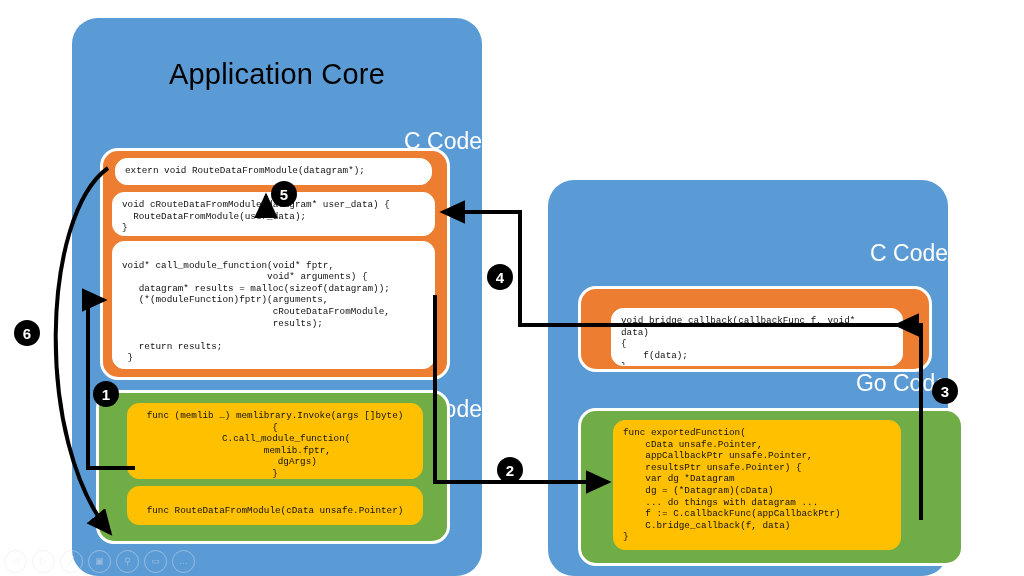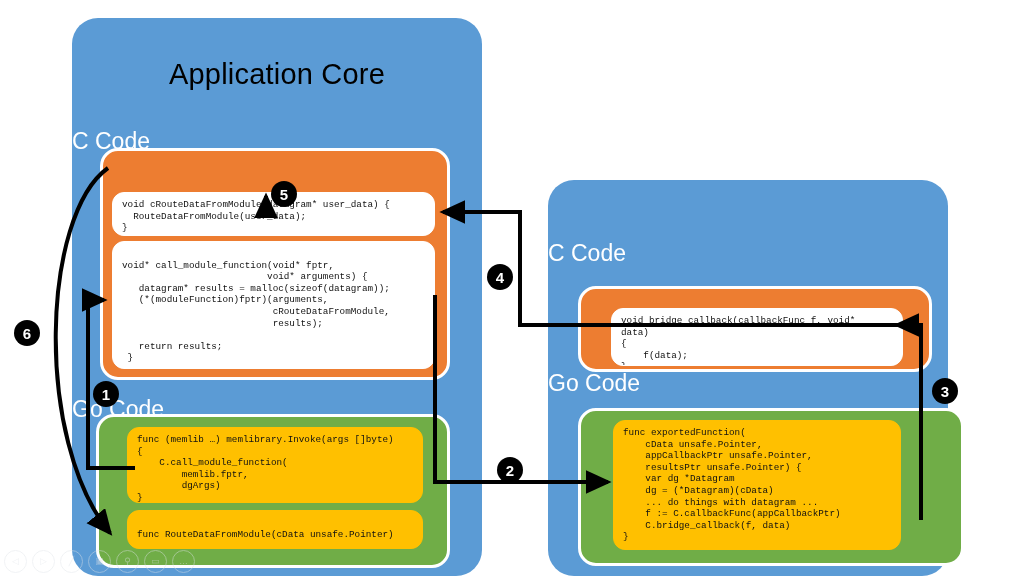--- a/index.html
+++ b/index.html
@@ -7,21 +7,21 @@
        font-family:"Liberation Sans",sans-serif;}
   #stage{position:relative;width:1024px;height:576px;background:#ffffff;}
 
   
   .panel{position:absolute;background:#5B9BD5;border-radius:26px;}
   #app-core-panel{left:72px;top:18px;width:410px;height:558px;}
   #shared-lib-panel{left:548px;top:180px;width:400px;height:396px;}
 
   .panel-title{position:absolute;width:100%;text-align:center;color:#000000;
       font-size:29px;font-weight:400;letter-spacing:.2px;}
-  .panel-sub{position:absolute;width:100%;text-align:left;color:#ffffff;
+  .panel-sub{position:absolute;width:100%;text-align:right;color:#ffffff;
       font-size:23px;font-weight:400;}
 
   
   .group{position:absolute;border-radius:18px;}
   .group.orange{background:#ED7D31;border:3px solid #ffffff;}
   .group.green {background:#70AD47;border:3px solid #ffffff;}
 
   
   .card{position:absolute;border-radius:12px;box-sizing:border-box;
         font-family:"Liberation Mono","DejaVu Sans Mono",monospace;
@@ -52,36 +52,37 @@
 
 <div id="stage">
 
   <div class="panel" id="app-core-panel">
     <div class="panel-title" style="top:40px;">Application Core</div>
     <div class="panel-sub" style="top:110px;">C Code</div>
     <div class="panel-sub" style="top:378px;">Go Code</div>
   </div>
 
   <div class="group orange" style="left:100px;top:148px;width:344px;height:226px;">
+    <div class="card white" style="left:12px;top:7px;width:317px;height:27px;">extern void RouteDataFromModule(datagram*);</div>
     <div class="card white" style="left:9px;top:41px;width:323px;height:44px;">void cRouteDataFromModule(datagram* user_data) {
   RouteDataFromModule(user_data);
 }</div>
     <div class="card white" style="left:9px;top:90px;width:323px;height:128px;">
 void* call_module_function(void* fptr,
                           void* arguments) {
    datagram* results = malloc(sizeof(datagram));
    (*(moduleFunction)fptr)(arguments,
                            cRouteDataFromModule,
                            results);
 
    return results;
  }</div>
   </div>
 
-  <div class="group green" style="left:96px;top:414px;width:348px;height:148px;">
+  <div class="group green" style="left:96px;top:390px;width:348px;height:148px;text-align:center;">
     <div class="card amber" style="left:28px;top:10px;width:296px;height:76px;">func (memlib …) memlibrary.Invoke(args []byte)
 {
     C.call_module_function(
         memlib.fptr,
         dgArgs)
 }</div>
     <div class="card amber" style="left:28px;top:93px;width:296px;height:39px;">
 func RouteDataFromModule(cData unsafe.Pointer)</div>
   </div>
 

